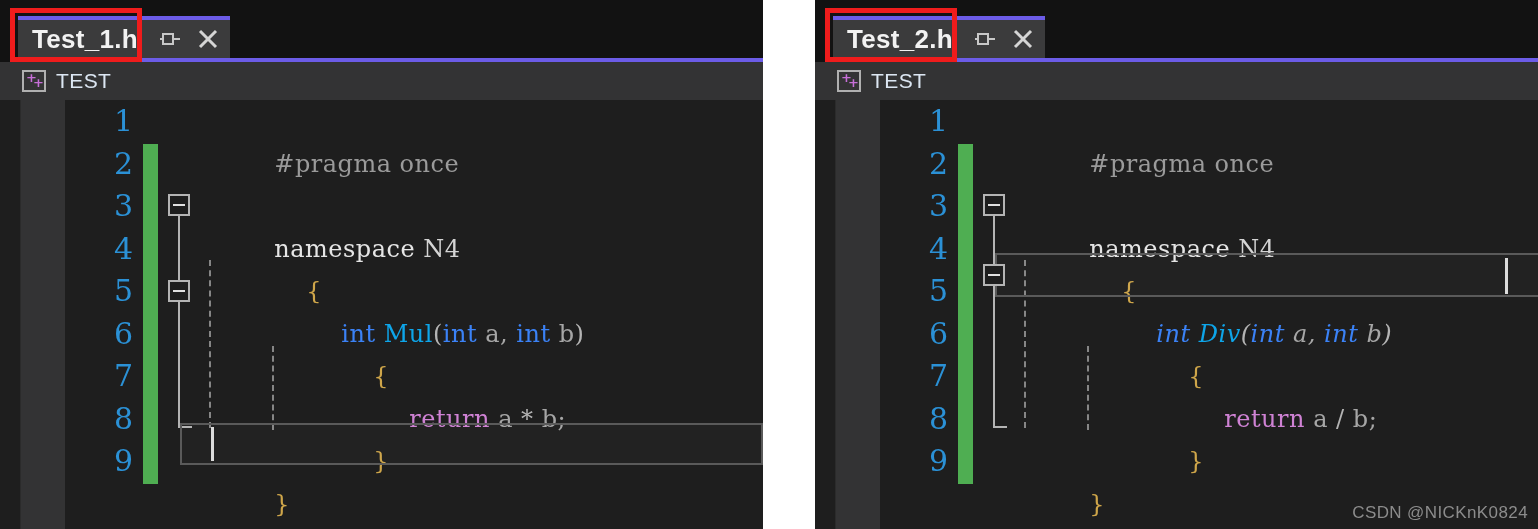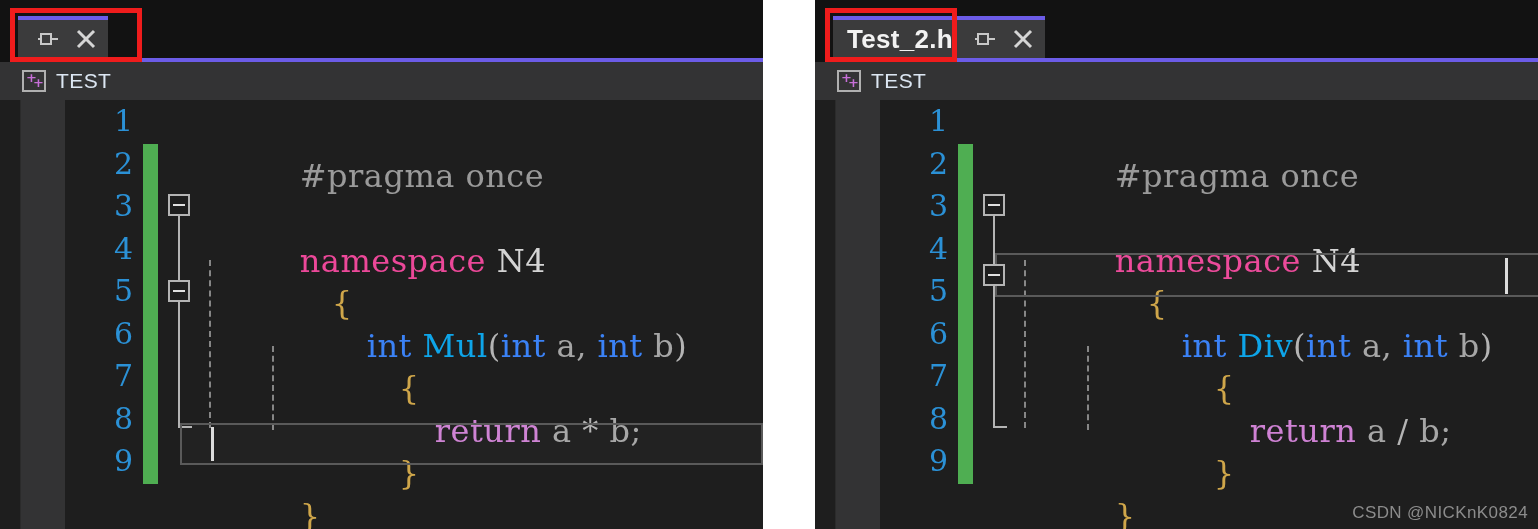--- a/index.html
+++ b/index.html
@@ -184,25 +184,24 @@
     color: #2b91d6;
     font-size: 30px;
     line-height: 42.5px;
     font-family: "DejaVu Serif", serif;
   }
   .code-text {
     position: absolute;
     left: 120px;
     top: 0;
     line-height: 42.5px;
-    font-size: 32px;
+    font-size: 24px;
     font-family: "DejaVu Serif", serif;
     white-space: pre;
     letter-spacing: 0.5px;
-    margin-top: 12px;
   }
 
   
   .changebar {
     position: absolute;
     left: 143px;
     width: 15px;
     background: #4fae52;
   }
 
@@ -251,21 +250,21 @@
   }
   .caret {
     position: absolute;
     width: 3px;
     background: #dcdcdc;
     z-index: 6;
   }
 
   
   .t-pre   { color: #9a9a9a; }
-  .t-kw    { color: #ec4899; }
+  .t-kw    { color: #e5e5e5; }
   .t-type  { color: #3b82f6; }
   .t-fn    { color: #0ea5e9; }
   .t-ret   { color: #cf82d4; }
   .t-var   { color: #a6a6a6; }
   .t-op    { color: #b4b4b4; }
   .t-brace { color: #cfa64a; }
   .t-ns    { color: #d4d4d4; text-align: right; }
 
   
   .watermark {
@@ -279,20 +278,21 @@
     z-index: 30;
   }
 </style>
 </head>
 <body>
 
 <div class="panel" id="panel-left">
 
   <div class="tabstrip">
     <div class="tab">
+      <span class="tab-title">Test_1.h</span>
       <span class="tab-icons">
         <svg class="icon-pin" viewBox="0 0 24 24">
           <rect x="5" y="7" width="10" height="10" fill="none" stroke="#c8c8c8" stroke-width="2"></rect>
           <line x1="15" y1="12" x2="22" y2="12" stroke="#c8c8c8" stroke-width="2"></line>
           <line x1="2" y1="12" x2="5" y2="12" stroke="#c8c8c8" stroke-width="2"></line>
         </svg>
         <svg class="icon-close" viewBox="0 0 24 24">
           <line x1="4" y1="4" x2="20" y2="20" stroke="#d5d5d5" stroke-width="3"></line>
           <line x1="20" y1="4" x2="4" y2="20" stroke="#d5d5d5" stroke-width="3"></line>
         </svg>
@@ -467,21 +467,21 @@
 
       <div class="line">
         <span class="line-no">4</span>
         <span class="code-text" style="left:160px;">
           <span class="t-brace">{</span>
         </span>
       </div>
 
       <div class="line">
         <span class="line-no">5</span>
-        <span class="code-text" style="left:195px; z-index:4;">
+        <span class="code-text" style="left:195px; z-index:4;font-style:italic;">
           <span class="t-type">int</span><span class="t-var"> </span><span class="t-fn">Div</span><span class="t-op">(</span><span class="t-type">int</span><span class="t-var"> a</span><span class="t-var">,</span><span class="t-var"> </span><span class="t-type">int</span><span class="t-var"> b</span><span class="t-op">)</span>
         </span>
       </div>
 
       <div class="line">
         <span class="line-no">6</span>
         <span class="code-text" style="left:227px;">
           <span class="t-brace">{</span>
         </span>
       </div>

